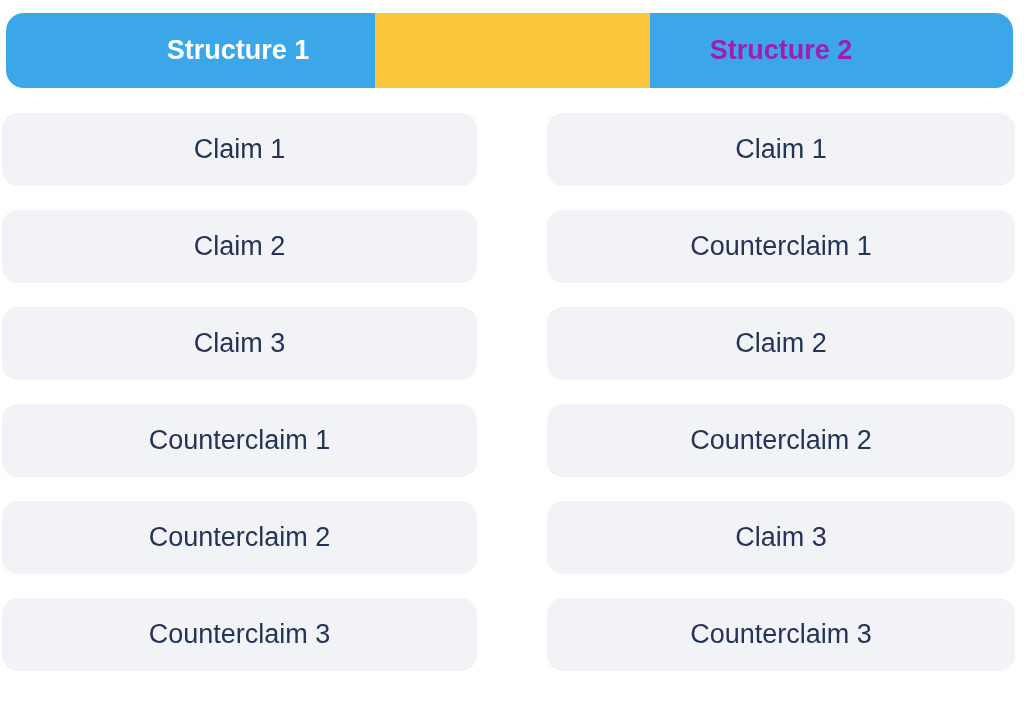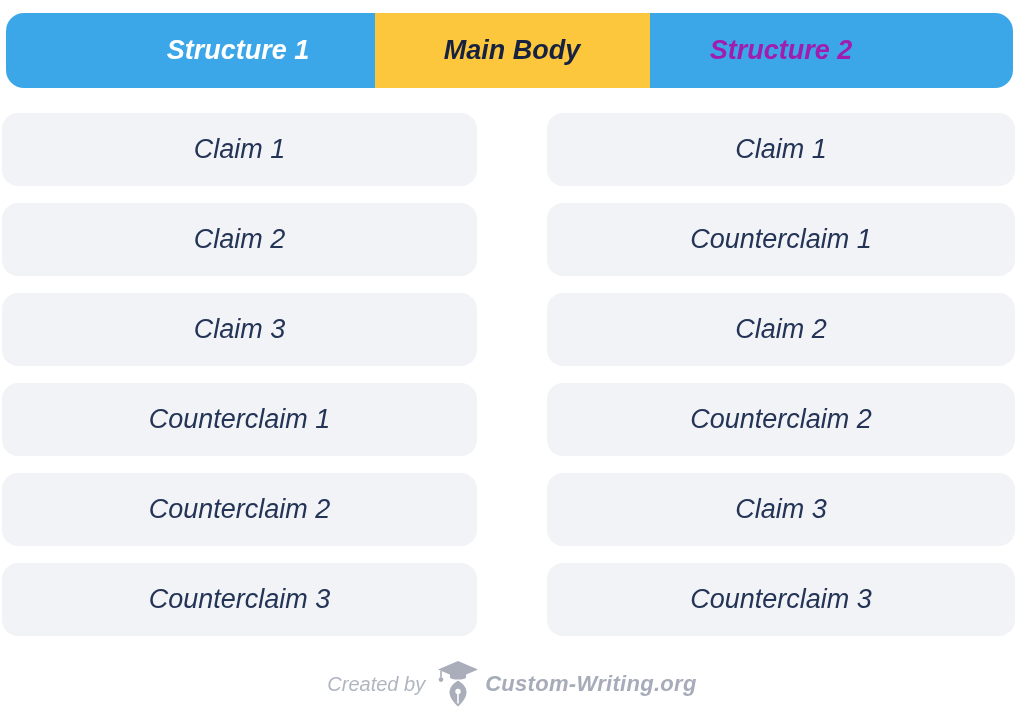--- a/index.html
+++ b/index.html
@@ -3,21 +3,20 @@
 <meta charset="utf-8">
 <style>
   html, body { margin: 0; padding: 0; }
   .canvas {
     position: relative;
     width: 1024px;
     height: 712px;
     background: #ffffff;
     font-family: "Liberation Sans", sans-serif;
     overflow: hidden;
-    font-style: italic;
   }
 
   
   .header {
     position: absolute;
     top: 13px;
     left: 6px;
     width: 1007px;
     height: 75px;
     border-radius: 18px;
@@ -41,21 +40,21 @@
   .hl1 { left: 232px; }
   .hl2 { left: 506px; }
   .hl3 { left: 775px; }
 
   
   .col {
     position: absolute;
     top: 113px;
     display: flex;
     flex-direction: column;
-    gap: 17px;
+    gap: 24px;
   }
   .col-left  { left: 2px;   width: 475px; }
   .col-right { left: 547px; width: 468px; }
   .row {
     height: 73px;
     border-radius: 16px;
     display: flex;
     align-items: center;
     justify-content: center;
     font-size: 27px;
@@ -91,21 +90,20 @@
 <body>
 
 <div class="canvas">
 
   <div class="header">
     <div class="seg seg-left" style="background-color: rgb(59, 167, 232);"></div>
     <div class="seg seg-mid" style="background-color: rgb(252, 198, 61);"></div>
     <div class="seg seg-right" style="background-color: rgb(59, 167, 232);"></div>
 
     <div class="hlabel hl1" style="color: rgb(255, 255, 255);">Structure 1</div>
-    <div class="hlabel hl2" style="color: rgb(22, 34, 63);">Main Body</div>
     <div class="hlabel hl3" style="color: #a21caf;">Structure 2</div>
   </div>
 
   <div class="col col-left">
     <div class="row" style="background-color: rgb(242, 243, 246);">Claim 1</div>
     <div class="row" style="background-color: rgb(242, 243, 246);">Claim 2</div>
     <div class="row" style="background-color: rgb(242, 243, 246);">Claim 3</div>
     <div class="row" style="background-color: rgb(242, 243, 246);">Counterclaim 1</div>
     <div class="row" style="background-color: rgb(242, 243, 246);">Counterclaim 2</div>
     <div class="row" style="background-color: rgb(242, 243, 246);">Counterclaim 3</div>
@@ -113,37 +111,14 @@
 
   <div class="col col-right">
     <div class="row" style="background-color: rgb(242, 243, 246);">Claim 1</div>
     <div class="row" style="background-color: rgb(242, 243, 246);">Counterclaim 1</div>
     <div class="row" style="background-color: rgb(242, 243, 246);">Claim 2</div>
     <div class="row" style="background-color: rgb(242, 243, 246);">Counterclaim 2</div>
     <div class="row" style="background-color: rgb(242, 243, 246);">Claim 3</div>
     <div class="row" style="background-color: rgb(242, 243, 246);">Counterclaim 3</div>
   </div>
 
-  <div class="footer">
-    <span class="created" style="color: rgb(176, 182, 193);">Created by</span>
-    <span class="logo">
-      <svg viewBox="0 0 40 46" xmlns="http://www.w3.org/2000/svg">
-        <g fill="#A9AEBA">
-
-          <polygon points="20,0 40,8.5 20,17 0,8.5"></polygon>
-
-          <path d="M12,12 L12,16.2 C12,19.4 28,19.4 28,16.2 L28,12 L20,15.6 Z"></path>
-
-          <path d="M2.2,10 L2.2,16.5 L3.8,16.5 L3.8,10 Z"></path>
-          <circle cx="3" cy="18.6" r="2.3"></circle>
-
-          <path d="M20,19.5 C25,22.5 28.5,26.5 28.5,31.2 C28.5,36.2 24.5,41.5 20,45.5 C15.5,41.5 11.5,36.2 11.5,31.2 C11.5,26.5 15,22.5 20,19.5 Z"></path>
-        </g>
-        <g fill="#FFFFFF">
-          <circle cx="20" cy="30.5" r="2.7"></circle>
-          <rect x="19.2" y="33" width="1.6" height="9.5"></rect>
-        </g>
-      </svg>
-    </span>
-    <span class="brand" style="color: rgb(166, 172, 185);">Custom-Writing.org</span>
-  </div>
 
 </div>
 
 </body></html>

